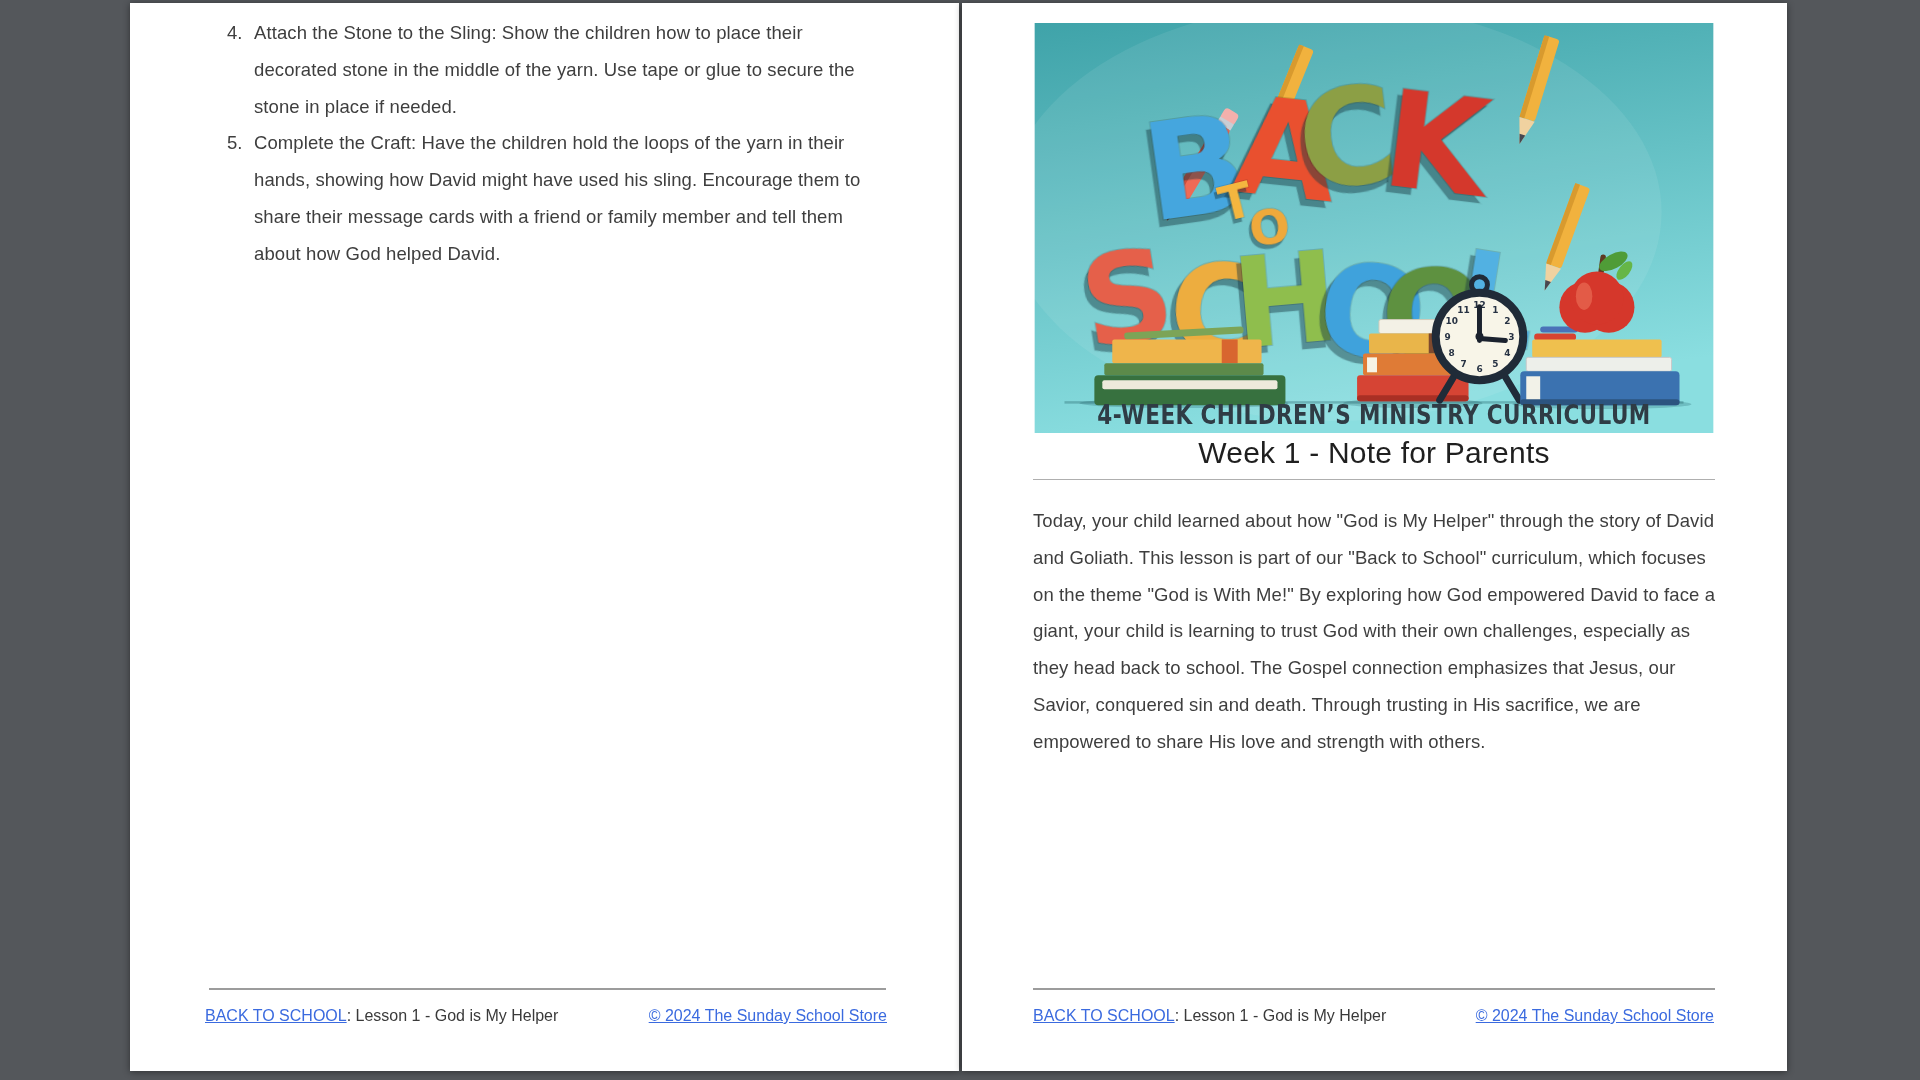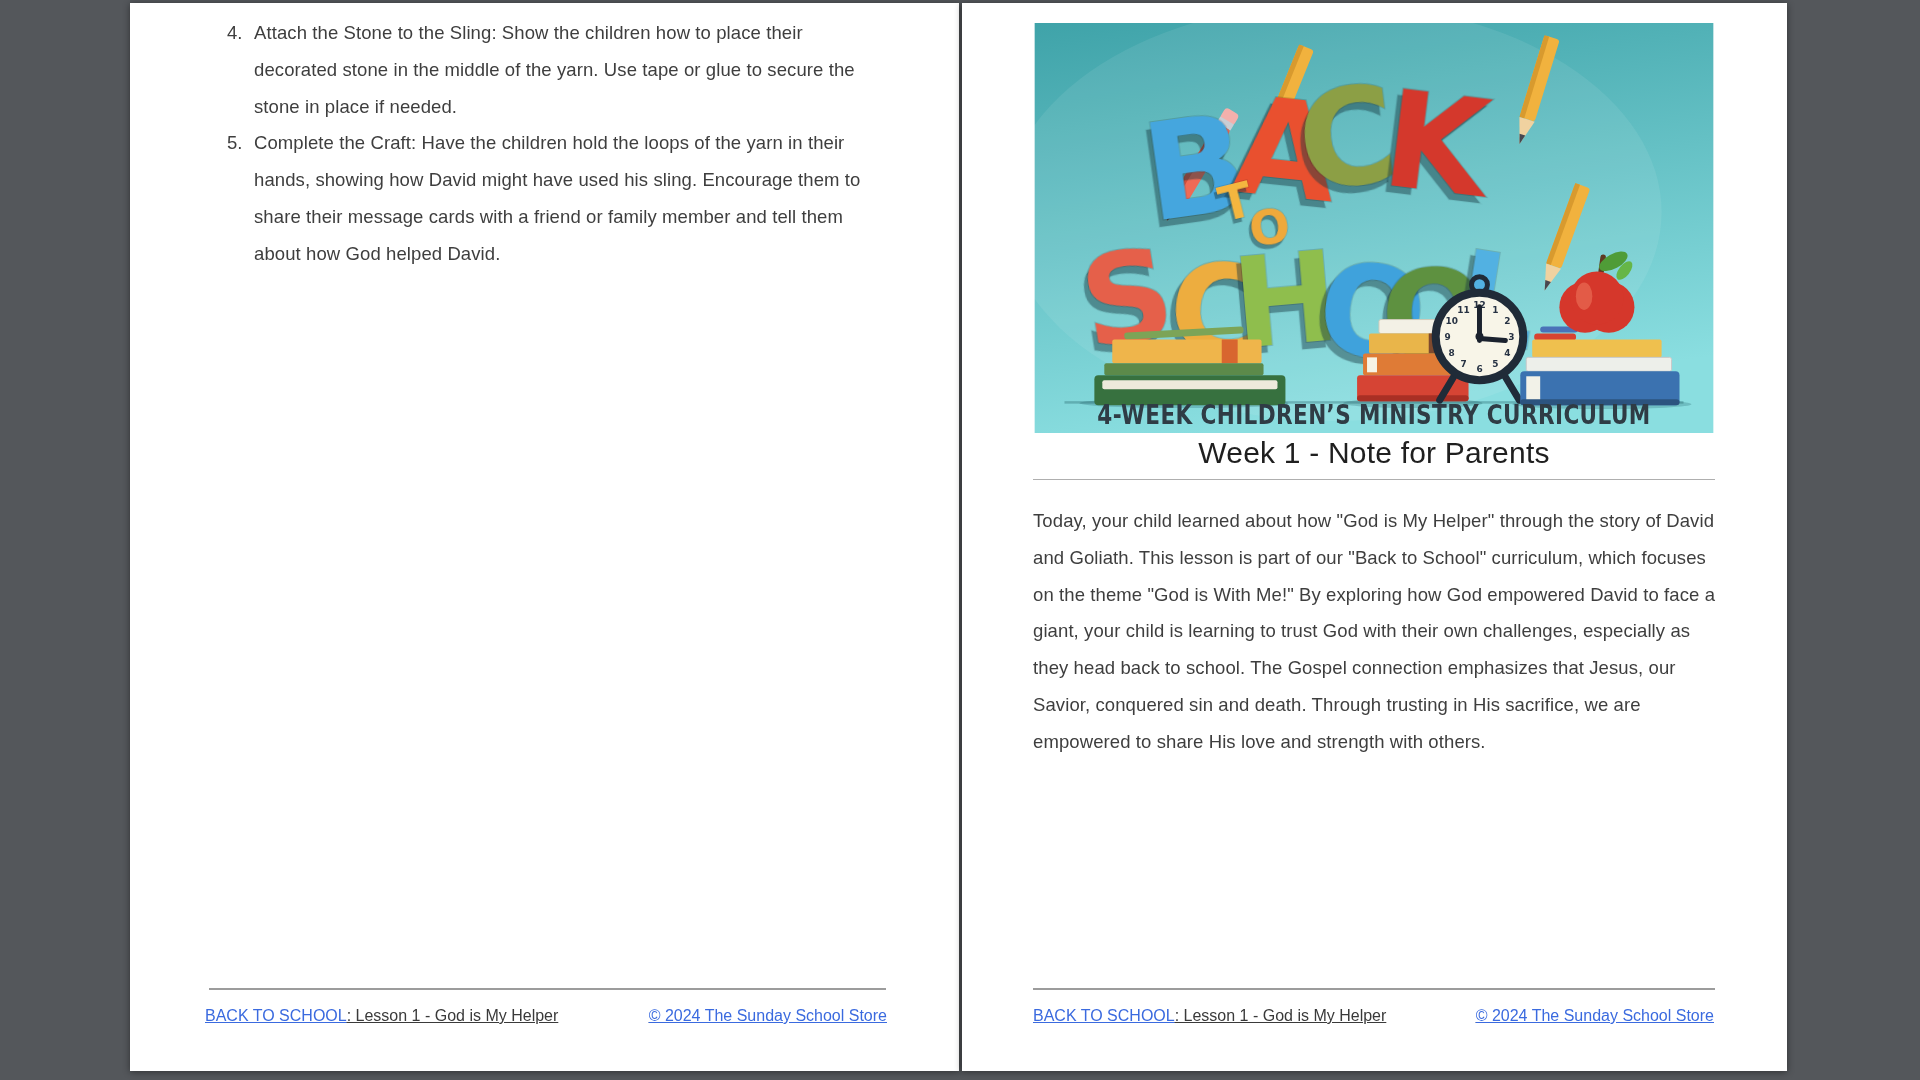--- a/index.html
+++ b/index.html
@@ -26,21 +26,21 @@
     margin:0;width:633px;font-size:18.5px;line-height:36.8px;color:#3E3E3E;
     letter-spacing:0.1px;
   }
 
   
   .footer-rule{position:absolute;top:985px;left:79px;width:677px;border-top:2px solid #9C9C9C;}
   .page-right .footer-rule{left:71px;width:682px;}
   .page-footer{
     position:absolute;top:1004px;left:75px;right:72px;
     display:flex;justify-content:space-between;align-items:baseline;
-    font-size:16px;color:#3A3A3A;white-space:nowrap;text-decoration:underline;
+    font-size:16px;color:#3A3A3A;white-space:nowrap;
   }
   .page-right .page-footer{left:71px;right:73px;}
   .flink{color:var(--link-color,#3A6ADF);text-decoration:underline;cursor:pointer;}
   .ftext{color:#3A3A3A;}
 
   
   .hero{position:absolute;top:20px;left:71px;width:682px;height:410px;}
   .hero svg{display:block;width:100%;height:100%;}
   .hero text{font-family:"DejaVu Sans", sans-serif;font-weight:bold;}
   .l3d{

